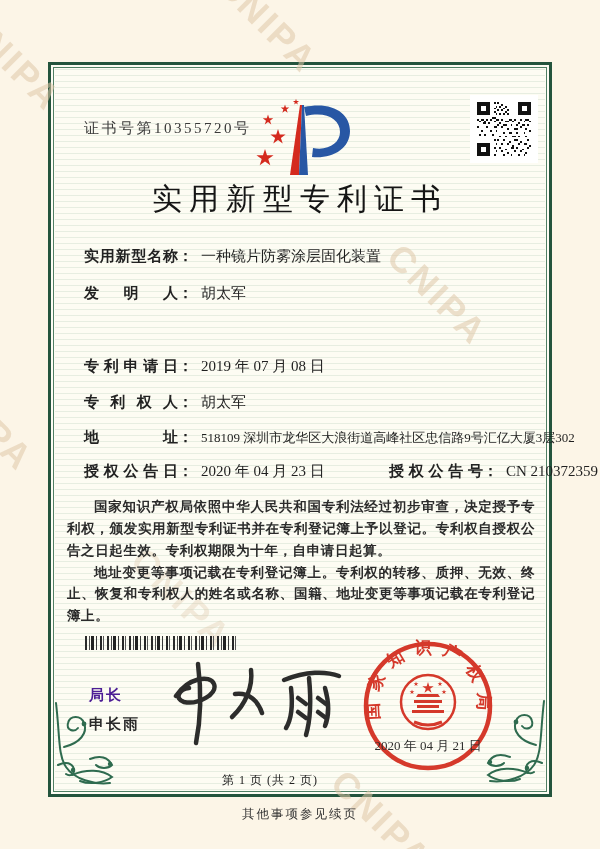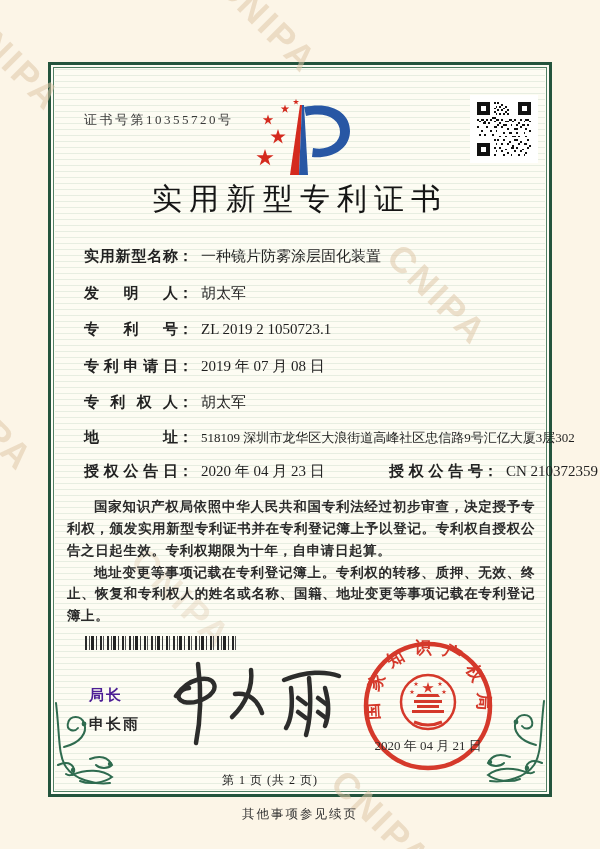--- a/index.html
+++ b/index.html
@@ -23,22 +23,22 @@
   }
   .frame-inner{
     position:absolute; inset:2px; border:1px solid rgba(48,104,74,.85);
   }
   .guilloche{
     position:absolute; inset:4px;
     background:repeating-linear-gradient(0deg,
       rgba(116,162,132,.16) 0 1px, rgba(0,0,0,0) 1px 6px);
   }
   .cert-no{
-    position:absolute; left:84px; top:111px; z-index:4;
-    font-size:13px; letter-spacing:2.5px; color:#3a3a3a;
+    position:absolute; left:84px; top:119px; z-index:4;
+    font-size:15px; letter-spacing:2.5px; color:#3a3a3a;
   }
   .logo{ position:absolute; left:244px; top:97px; z-index:4; }
   .qr-box{
     position:absolute; left:470px; top:95px; width:68px; height:68px;
     background:#ffffff; z-index:4; display:flex; align-items:center; justify-content:center;
   }
   .title{
     position:absolute; left:48px; top:179px; width:504px; z-index:4;
     text-align:center; font-size:30px; font-weight:normal;
     letter-spacing:7px; color:#151515;
@@ -169,23 +169,20 @@
     </svg>
   </div>
 
   <div class="title">实用新型专利证书</div>
 
   <div class="frow" style="top:247px">
     <span class="flabel">实用新型名称</span><span class="fcolon">：</span><span class="fvalue">一种镜片防雾涂层固化装置</span>
   </div>
   <div class="frow" style="top:284px">
     <span class="flabel">发明人</span><span class="fcolon">：</span><span class="fvalue">胡太军</span>
-  </div>
-  <div class="frow" style="top:320px">
-    <span class="flabel">专利号</span><span class="fcolon">：</span><span class="fvalue">ZL 2019 2 1050723.1</span>
   </div>
   <div class="frow" style="top:357px">
     <span class="flabel">专利申请日</span><span class="fcolon">：</span><span class="fvalue">2019 年 07 月 08 日</span>
   </div>
   <div class="frow" style="top:393px">
     <span class="flabel">专利权人</span><span class="fcolon">：</span><span class="fvalue">胡太军</span>
   </div>
   <div class="frow addr" style="top:428px">
     <span class="flabel">地址</span><span class="fcolon">：</span><span class="fvalue">518109 深圳市龙华区大浪街道高峰社区忠信路9号汇亿大厦3层302</span>
   </div>

